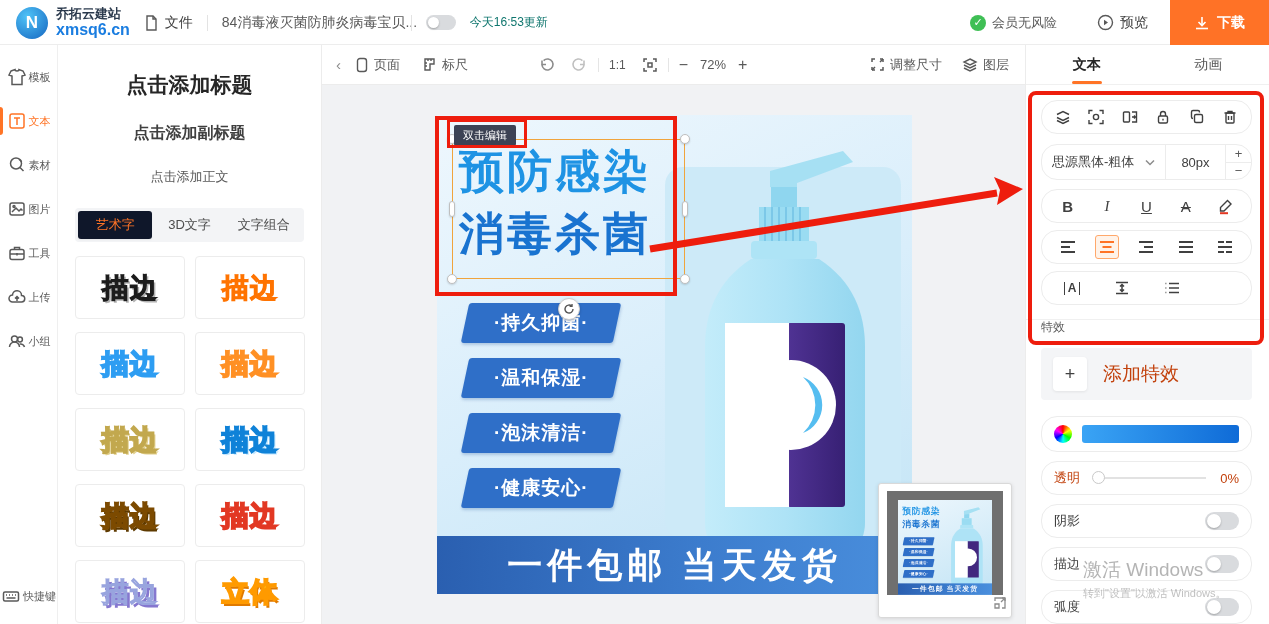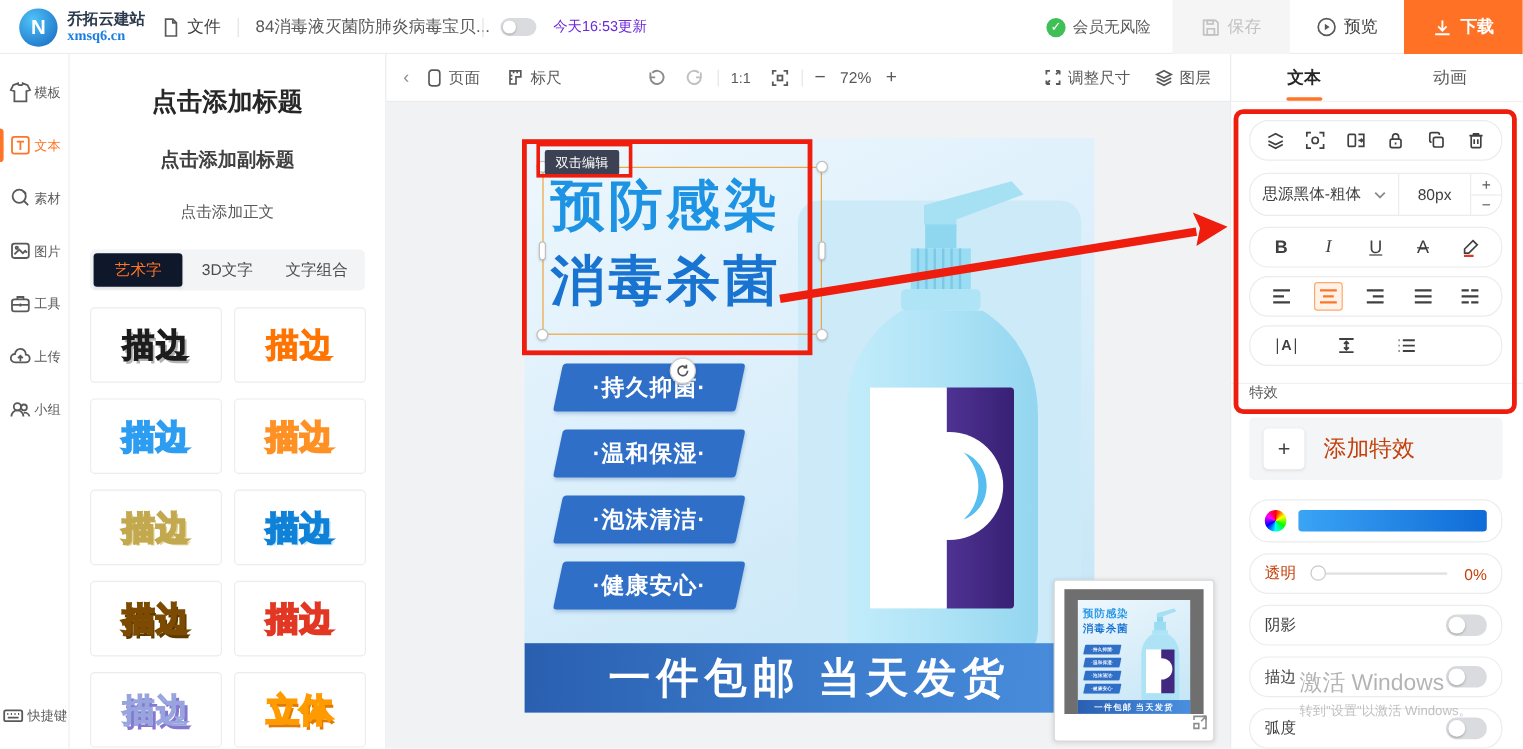--- a/index.html
+++ b/index.html
@@ -6,30 +6,30 @@
   html,body { width:1269px; height:624px; overflow:hidden; }
   body { font-family:"Liberation Sans","DejaVu Sans",sans-serif; background:#fff; color:#333; }
   .app { position:relative; width:1269px; height:624px; overflow:hidden; }
 
   
   .topbar { position:absolute; left:0; top:0; width:1269px; height:45px; background:#fff; border-bottom:1px solid #ededed; z-index:30; }
   .tb-left { position:absolute; left:16px; top:0; height:45px; display:flex; align-items:center; gap:14px; }
   .logo-mark { width:32px; height:32px; border-radius:50%; background:radial-gradient(circle at 35% 30%,#4fc3f7,#1565c0); color:#fff; font-weight:800; font-size:17px; display:flex; align-items:center; justify-content:center; }
   .logo-text { line-height:1.1; }
   .logo-text .l1 { font-size:13px; font-weight:700; color:#2b3a4d; }
-  .logo-text .l2 { font-size:12px; font-weight:700; color:#1a7de0;font-family:Liberation Serif, serif; }
+  .logo-text .l2 { font-size:16px; font-weight:700; color:#1a7de0; }
   .tb-item { display:flex; align-items:center; gap:6px; font-size:14px; color:#404040; cursor:pointer;text-align:center; }
   .tb-sep { width:1px; height:16px; background:#e3e3e3; }
   .tb-title { font-size:14px; color:#595959; max-width:175px; white-space:nowrap; }
   .toggle { position:relative; border-radius:10px; background:#d9dbde; }
   .toggle.sm { width:30px; height:15px; }
   .toggle.sm::after { content:""; position:absolute; left:2px; top:2px; width:11px; height:11px; border-radius:50%; background:#fff; box-shadow:0 1px 2px rgba(0,0,0,.25); }
   .toggle.md { width:34px; height:18px; }
   .toggle.md::after { content:""; position:absolute; left:2px; top:2px; width:14px; height:14px; border-radius:50%; background:#fff; box-shadow:0 1px 2px rgba(0,0,0,.25); }
-  .tb-time { font-size:12px; color:#6d28d9; }
+  .tb-time { font-size:12px; color:#0f766e; }
   .tb-right { position:absolute; right:0; top:0; height:45px; display:flex; align-items:stretch; }
   .member { display:flex; align-items:center; gap:6px; font-size:13px; color:#595959; padding:0 18px; }
   .check-dot { width:16px; height:16px; border-radius:50%; background:#3fbf55; color:#fff; font-size:11px; display:flex; align-items:center; justify-content:center; }
   .tb-save { display:flex; align-items:center; gap:6px; background:#f5f5f5; color:#c2c2c2; font-size:14px; padding:0 24px; }
   .tb-preview { display:flex; align-items:center; gap:6px; color:#404040; font-size:14px; padding:0 22px; cursor:pointer; }
   .tb-download { display:flex; align-items:center; gap:7px; background:#ff7226; color:#fff; font-size:14px; font-weight:600; padding:0 24px; cursor:pointer; }
   .ico { display:inline-block; vertical-align:middle; }
 
   
   .sidebar { position:absolute; left:0; top:45px; width:58px; height:579px; background:#fff; border-right:1px solid #efefef; z-index:20; display:flex; flex-direction:column; align-items:center; padding-top:10px; }
@@ -178,28 +178,20 @@
       <div class="tb-title">84消毒液灭菌防肺炎病毒宝贝...</div>
       <div class="tb-sep"></div>
       <div class="toggle sm"></div>
       <div class="tb-time">今天16:53更新</div>
     </div>
     <div class="tb-right">
       <div class="member">
         <span class="check-dot">✓</span>
         <span>会员无风险</span>
       </div>
-      <div class="tb-save">
-        <svg class="ico" width="16" height="16" viewBox="0 0 16 16" fill="none" stroke="#c2c2c2" stroke-width="1.4">
-            <path d="M2 2 h10 l2 2 v10 h-12 z"></path>
-            <rect x="5" y="9" width="6" height="5"></rect>
-            <rect x="5" y="2" width="5" height="3"></rect>
-          </svg>
-        <span>保存</span>
-      </div>
       <div class="tb-preview">
         <svg class="ico" width="17" height="17" viewBox="0 0 17 17" fill="none" stroke="#595959" stroke-width="1.4">
             <circle cx="8.5" cy="8.5" r="7"></circle>
             <path d="M7 5.8 L11 8.5 L7 11.2 z" fill="#595959" stroke="none"></path>
           </svg>
         <span>预览</span>
       </div>
       <div class="tb-download">
         <svg class="ico" width="16" height="16" viewBox="0 0 16 16" fill="none" stroke="#fff" stroke-width="1.6">
             <path d="M8 2 v8"></path>

